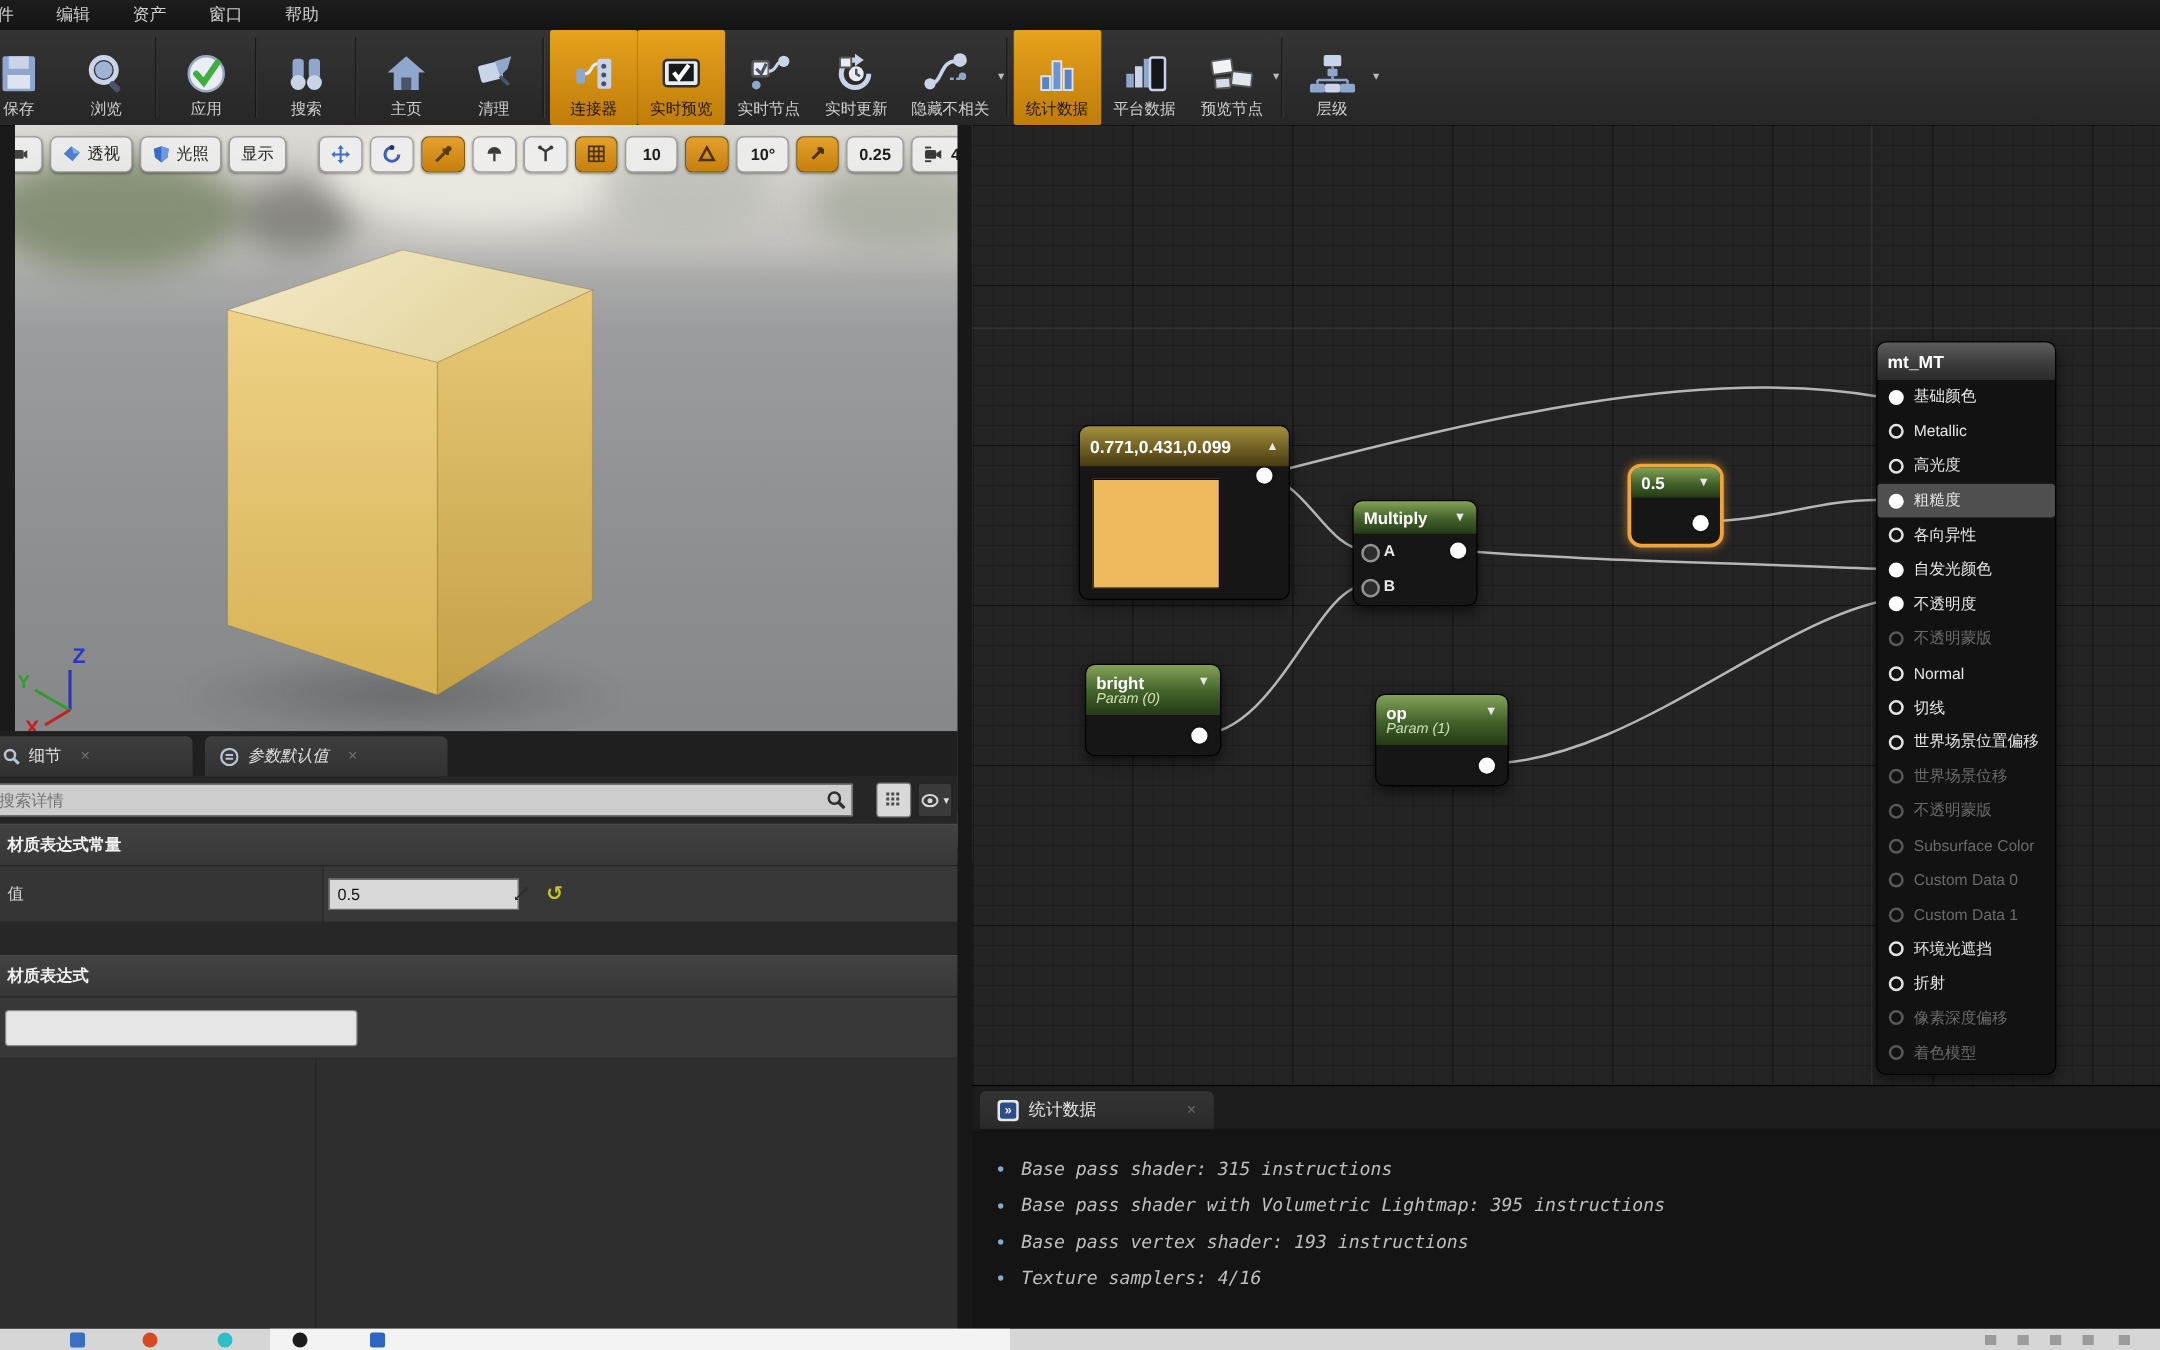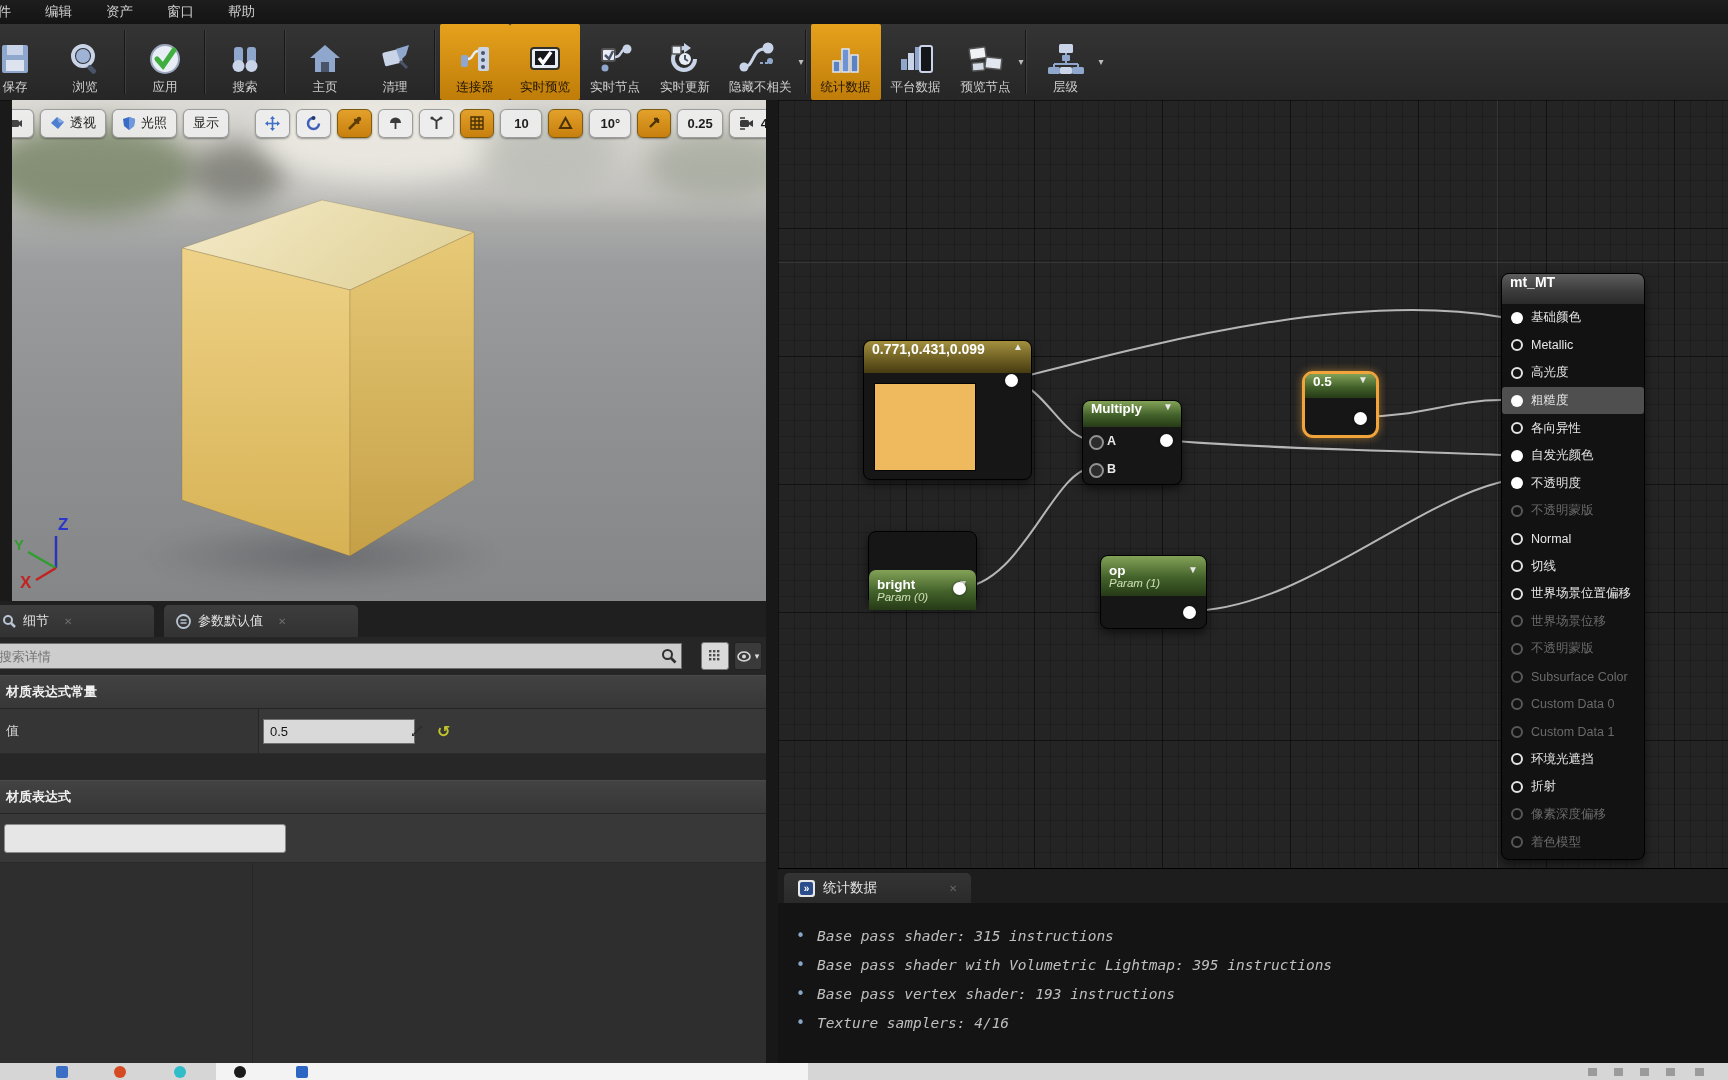--- a/index.html
+++ b/index.html
@@ -32,21 +32,21 @@
         background:rgba(238,238,238,.92);color:#1d1d1d;border:1px solid rgba(90,90,90,.55);box-shadow:0 1px 2px rgba(0,0,0,.35);}
   .vbtn.orange{background:linear-gradient(#e3a12b,#c77f0d);border-color:#7c5a10;}
   .vbtn.num{font-weight:bold;min-width:22px;justify-content:center;}
   .vico{display:block;}
   #shape-row{position:absolute;right:9px;bottom:10px;display:flex;gap:5px;}
   .sbtn{width:31px;height:31px;border-radius:7px;background:rgba(232,232,232,.93);border:1px solid rgba(80,80,80,.6);
         display:flex;align-items:center;justify-content:center;box-shadow:0 1px 2px rgba(0,0,0,.35);}
   .sbtn.sel{background:linear-gradient(#e6a22a,#c8810f);border-color:#6e4f0a;}
   #axis-gizmo{position:absolute;left:0;bottom:-4px;}
   
-  #details{position:absolute;left:0;top:585px;width:766px;height:478px;background:#2c2c2c;font-size:13px;margin-top:16px;}
+  #details{position:absolute;left:0;top:585px;width:766px;height:478px;background:#2c2c2c;font-size:13px;}
   #dtabs{height:36px;background:#1f1f1f;display:flex;align-items:flex-end;gap:10px;padding-left:0;}
   .dtab{height:32px;display:flex;align-items:center;gap:7px;background:linear-gradient(#3d3d3d,#323232);
         padding:0 12px;border-radius:5px 5px 0 0;color:#e2e2e2;}
   .dtab .x{color:#6f6f6f;font-size:10px;margin-left:8px;}
   .dtab .x::after{content:"✕";}
   #dsearch{height:32px;background:#262626;display:flex;align-items:center;gap:5px;padding:3px 4px 3px 0;}
   #dsearch input{flex:1;height:24px;background:#cdcdcd;border:1px solid #6e6e6e;color:#3c3c3c;
                  font-size:13px;padding:0 26px 0 6px;margin-left:-8px;font-family:inherit;}
   .sq-btn{width:26px;height:26px;border-radius:3px;display:flex;align-items:center;justify-content:center;}
   .sq-btn.light{background:#d9d9d9;border:1px solid #777;}
@@ -71,21 +71,21 @@
       linear-gradient(rgba(0,0,0,.16) 1px,transparent 1px),
       linear-gradient(90deg,rgba(0,0,0,.16) 1px,transparent 1px),
       linear-gradient(rgba(0,0,0,.42) 1px,transparent 1px),
       linear-gradient(90deg,rgba(0,0,0,.42) 1px,transparent 1px);
     background-size:16px 16px,16px 16px,128px 128px,128px 128px;overflow:hidden;}
   .origin-v{position:absolute;left:719px;top:0;width:1px;height:100%;background:rgba(255,255,255,.09);}
   .origin-h{position:absolute;left:0;top:162px;width:100%;height:1px;background:rgba(255,255,255,.09);}
   #wires{position:absolute;left:0;top:0;z-index:1;}
   .gnode{position:absolute;z-index:2;background:#161616;border:1px solid #000;border-radius:8px;
          box-shadow:0 4px 10px rgba(0,0,0,.55);}
-  .ghead{border-radius:7px 7px 0 0;display:flex;padding:0 8px;gap:6px;color:#fff;font-weight:bold;}
+  .ghead{border-radius:7px 7px 0 0;display:flex;align-items:center;padding:0 8px;gap:6px;color:#fff;font-weight:bold;}
   .ghead.green{background:linear-gradient(180deg,#83a257 0%,#42612a 55%,#263a16 100%);}
   .ghead.olive{background:linear-gradient(180deg,#a3903f 0%,#6b5c21 60%,#473c12 100%);}
   .ghead.gray{background:linear-gradient(180deg,#5d5d5d 0%,#3a3a3a 60%,#2b2b2b 100%);}
   .gsub{font-weight:normal;font-style:italic;color:#cfe0b6;font-size:11.5px;line-height:1;}
   .caret-d{margin-left:auto;font-size:10px;color:#e8e8e8;}
   .caret-d::after{content:"▼";}
   .caret-u{margin-left:auto;font-size:10px;color:#e8e8e8;}
   .caret-u::after{content:"▲";}
   .outpin{position:absolute;width:13px;height:13px;border-radius:50%;background:#fff;box-shadow:0 0 3px rgba(0,0,0,.6);}
   .inpin{position:absolute;width:11px;height:11px;border-radius:50%;background:#2c2c2c;border:2px solid #929292;}
@@ -469,21 +469,21 @@
   <div id="details">
     <div id="dtabs">
       <div class="dtab" style="margin-left:-10px;width:140px;">
         <svg width="14" height="14" viewBox="0 0 14 14">
             <circle cx="6" cy="6" r="4" fill="none" stroke="#b9c4d4" stroke-width="2"></circle>
             <path d="M9 9 L13 13" stroke="#b9c4d4" stroke-width="2.5"></path>
           </svg>
         <span>细节</span>
         <span class="x"></span>
       </div>
-      <div class="dtab" style="width:170px;">
+      <div class="dtab" style="width:170px;font-style:italic;">
         <svg width="15" height="15" viewBox="0 0 15 15">
             <circle cx="7.5" cy="7.5" r="6.5" fill="none" stroke="#b9c4d4" stroke-width="1.8"></circle>
             <path d="M4.5 6 H10.5 M4.5 9 H10.5" stroke="#b9c4d4" stroke-width="1.6"></path>
           </svg>
         <span>参数默认值</span>
         <span class="x"></span>
       </div>
     </div>
     <div id="dsearch">
       <input type="text" placeholder="搜索详情" style="">
@@ -585,21 +585,21 @@
 
     <div class="gnode" id="node-05" style="left:524px;top:271px;width:71px;height:61px;">
       <div class="ghead green" style="height:24px;font-size:13.5px;border-radius:7px 7px 0 0;">
         <span>0.5</span>
         <span class="caret-d"></span>
       </div>
       <span class="outpin" style="right:9px;bottom:10px;"></span>
     </div>
 
     <div class="gnode" style="left:90px;top:431px;width:107px;height:72px;">
-      <div class="ghead green" style="height:40px;font-size:13.5px;flex-direction:column;align-items:flex-start;justify-content:center;gap:0;position:relative;margin-top:38px;">
+      <div class="ghead green" style="height:40px;font-size:13.5px;flex-direction:column;align-items:flex-start;justify-content:center;gap:0;position:relative;">
         <span>bright</span>
         <span class="gsub">Param (0)</span>
         <span class="caret-d" style="position:absolute;right:8px;top:8px;"></span>
       </div>
       <span class="outpin" style="right:10px;bottom:9px;"></span>
     </div>
 
     <div class="gnode" style="left:322px;top:455px;width:105px;height:72px;">
       <div class="ghead green" style="height:40px;font-size:13.5px;flex-direction:column;align-items:flex-start;justify-content:center;gap:0;position:relative;">
         <span>op</span>

